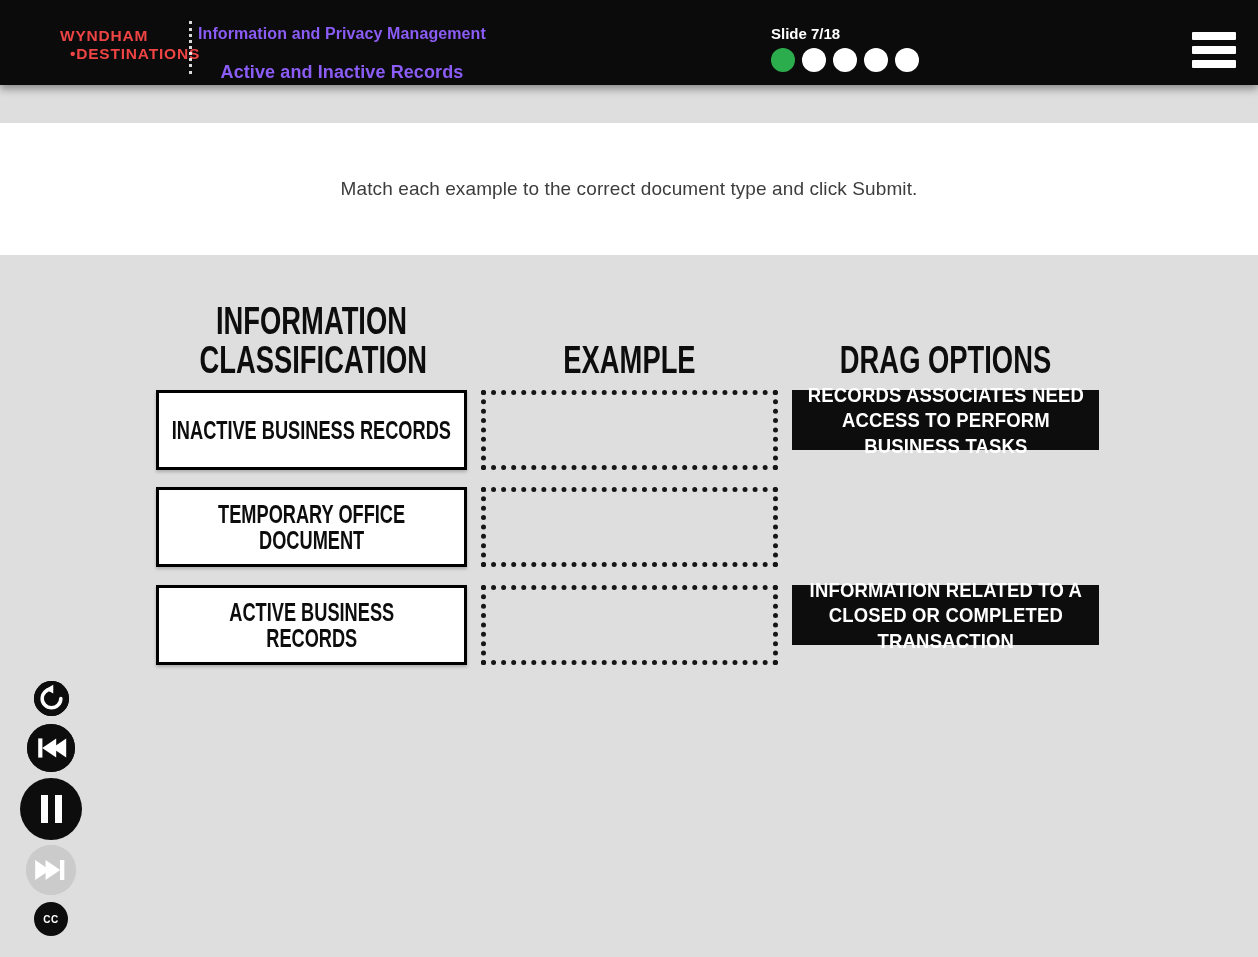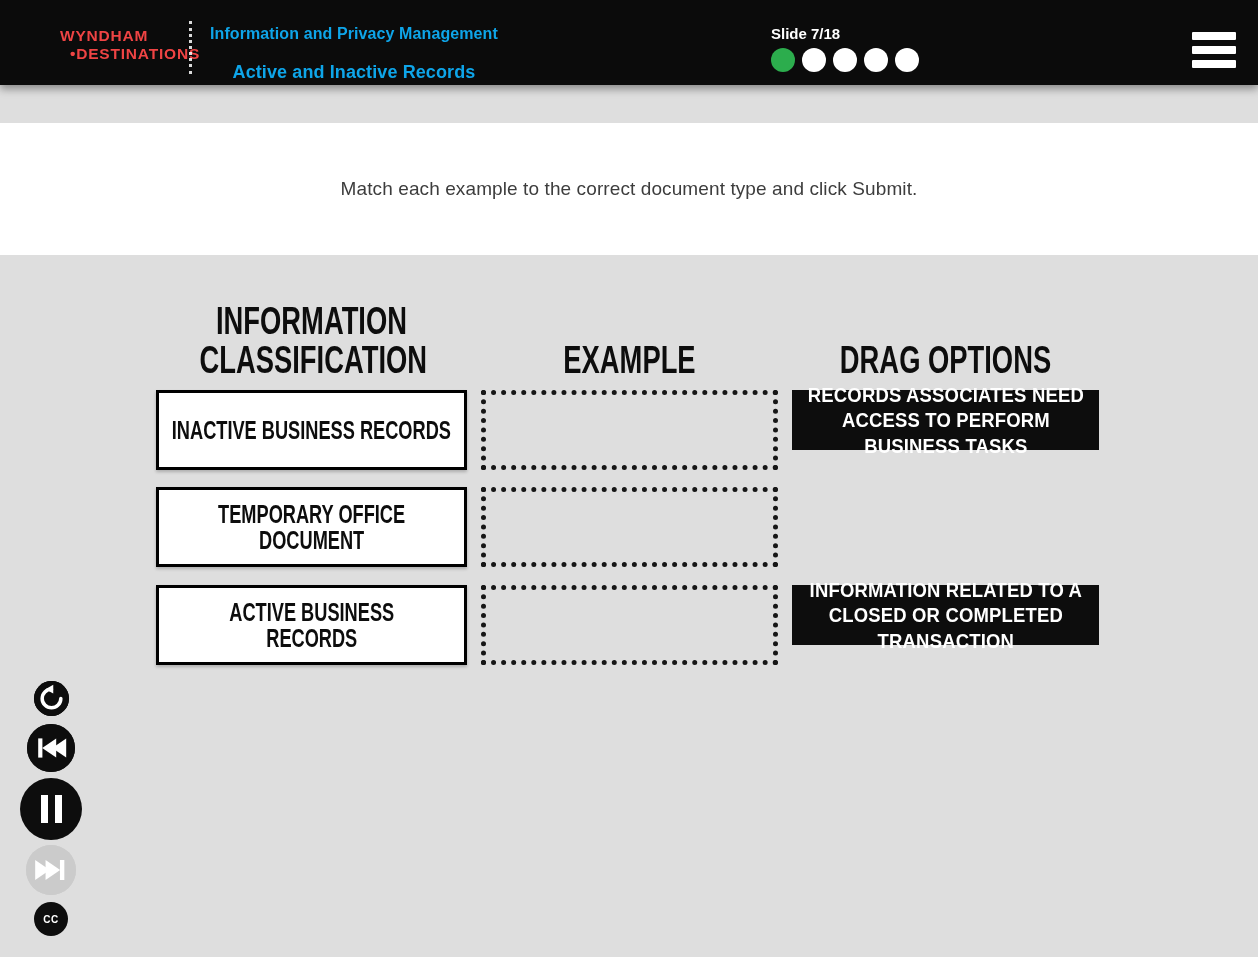--- a/index.html
+++ b/index.html
@@ -15,21 +15,21 @@
     position: absolute; left: 0; top: 0; width: 1258px; height: 85px;
     background: #0b0b0b; box-shadow: 0 4px 8px rgba(0,0,0,0.38); z-index: 5;
   }
   .logo { position: absolute; left: 28px; top: 27px; color: #ef4444; font-weight: bold; letter-spacing: 0.8px; margin-left: 32px; }
   .logo .l1 { font-size: 15.5px; line-height: 18px; }
   .logo .l2 { font-size: 15.5px; line-height: 18px; padding-left: 10px; }
   .header-divider {
     position: absolute; left: 189px; top: 21px; height: 53px; width: 0;
     border-left: 3px dotted rgba(255,255,255,0.85);
   }
-  .titles { position: absolute; left: 210px; top: 24px; color: #0ea5e9; }
+  .titles { position: absolute; left: 198px; top: 24px; color: #8b5cf6; }
   .titles .subtitle { font-size: 16px; font-weight: bold; line-height: 19px; letter-spacing: 0.1px; }
   .titles .maintitle { font-size: 18px; font-weight: bold; line-height: 26px; margin-top: 16px; letter-spacing: 0.1px; text-align: center; }
   .progress { position: absolute; left: 771px; top: 26px; }
   .progress .slide-label { color: #fff; font-size: 15px; font-weight: bold; line-height: 16px; }
   .dots { display: flex; gap: 7px; margin-top: 6px; }
   .dot { width: 24px; height: 24px; border-radius: 50%; background: #fff; }
   .hamburger { position: absolute; left: 1192px; top: 32px; width: 44px; height: 36px;
     display: flex; flex-direction: column; justify-content: space-between; cursor: pointer; background: none; border: none; }
   .hamburger span { display: block; width: 44px; height: 8px; background: #fff; border-radius: 1px; }
 

